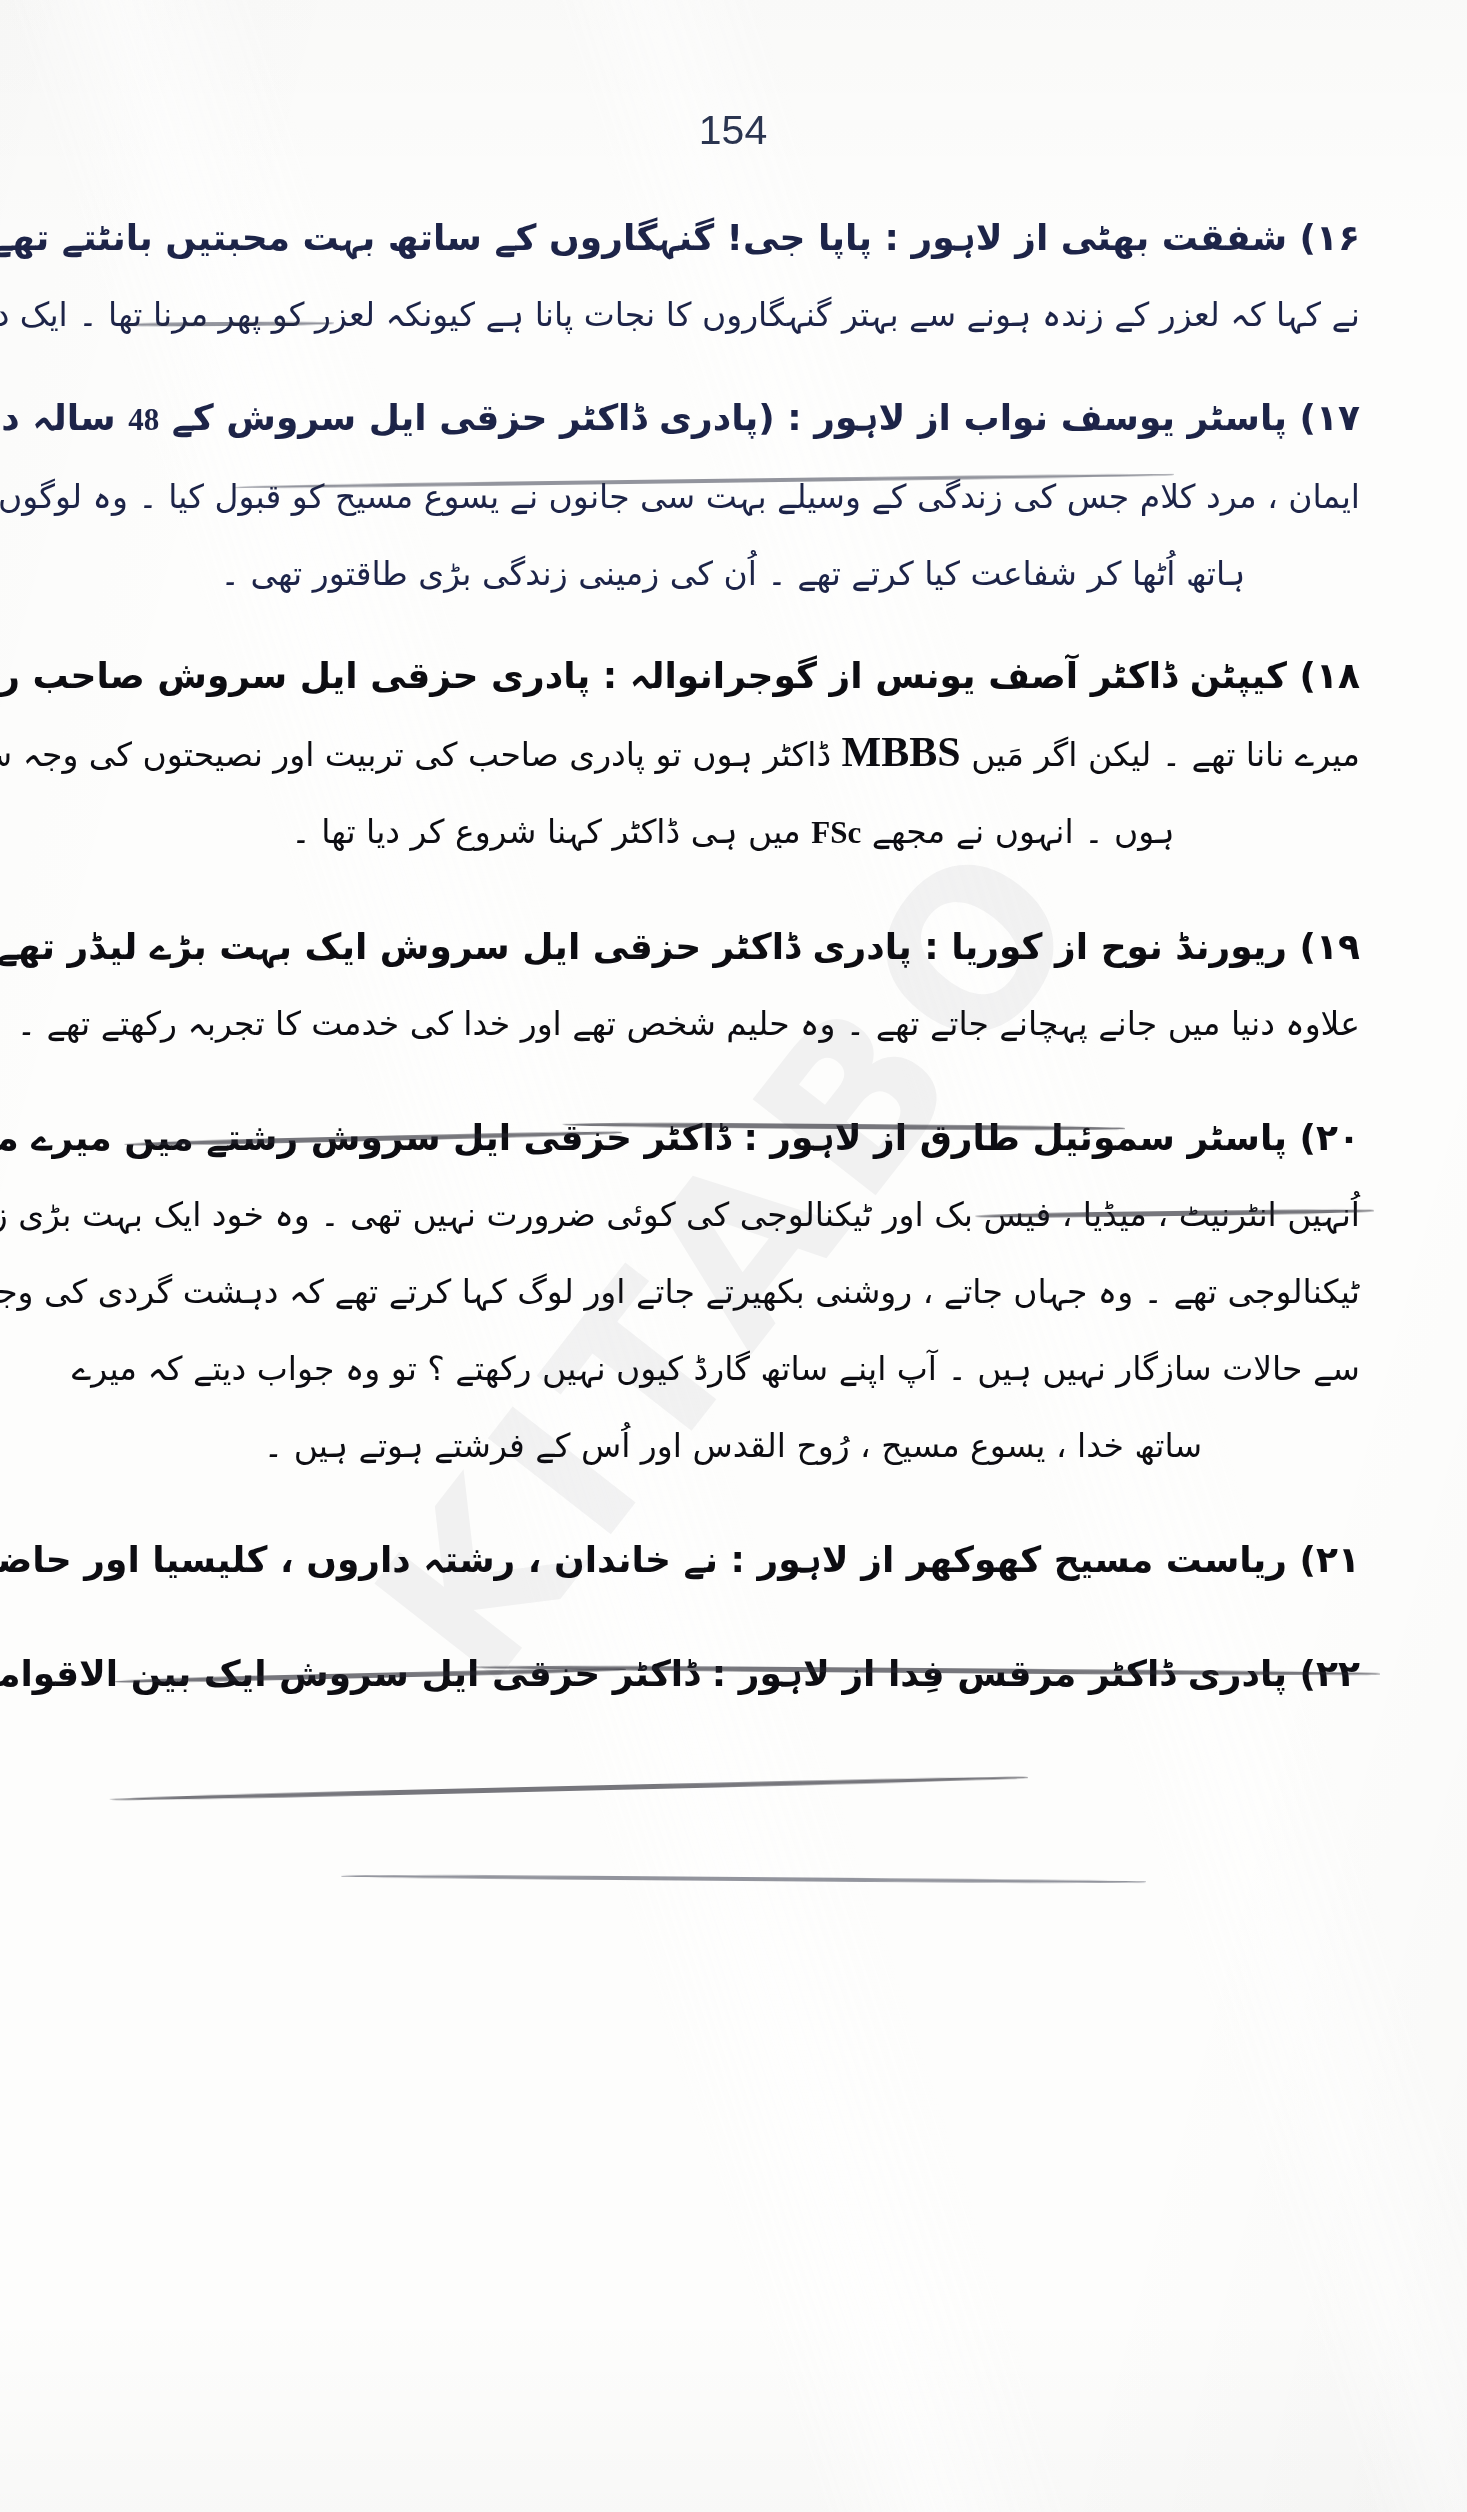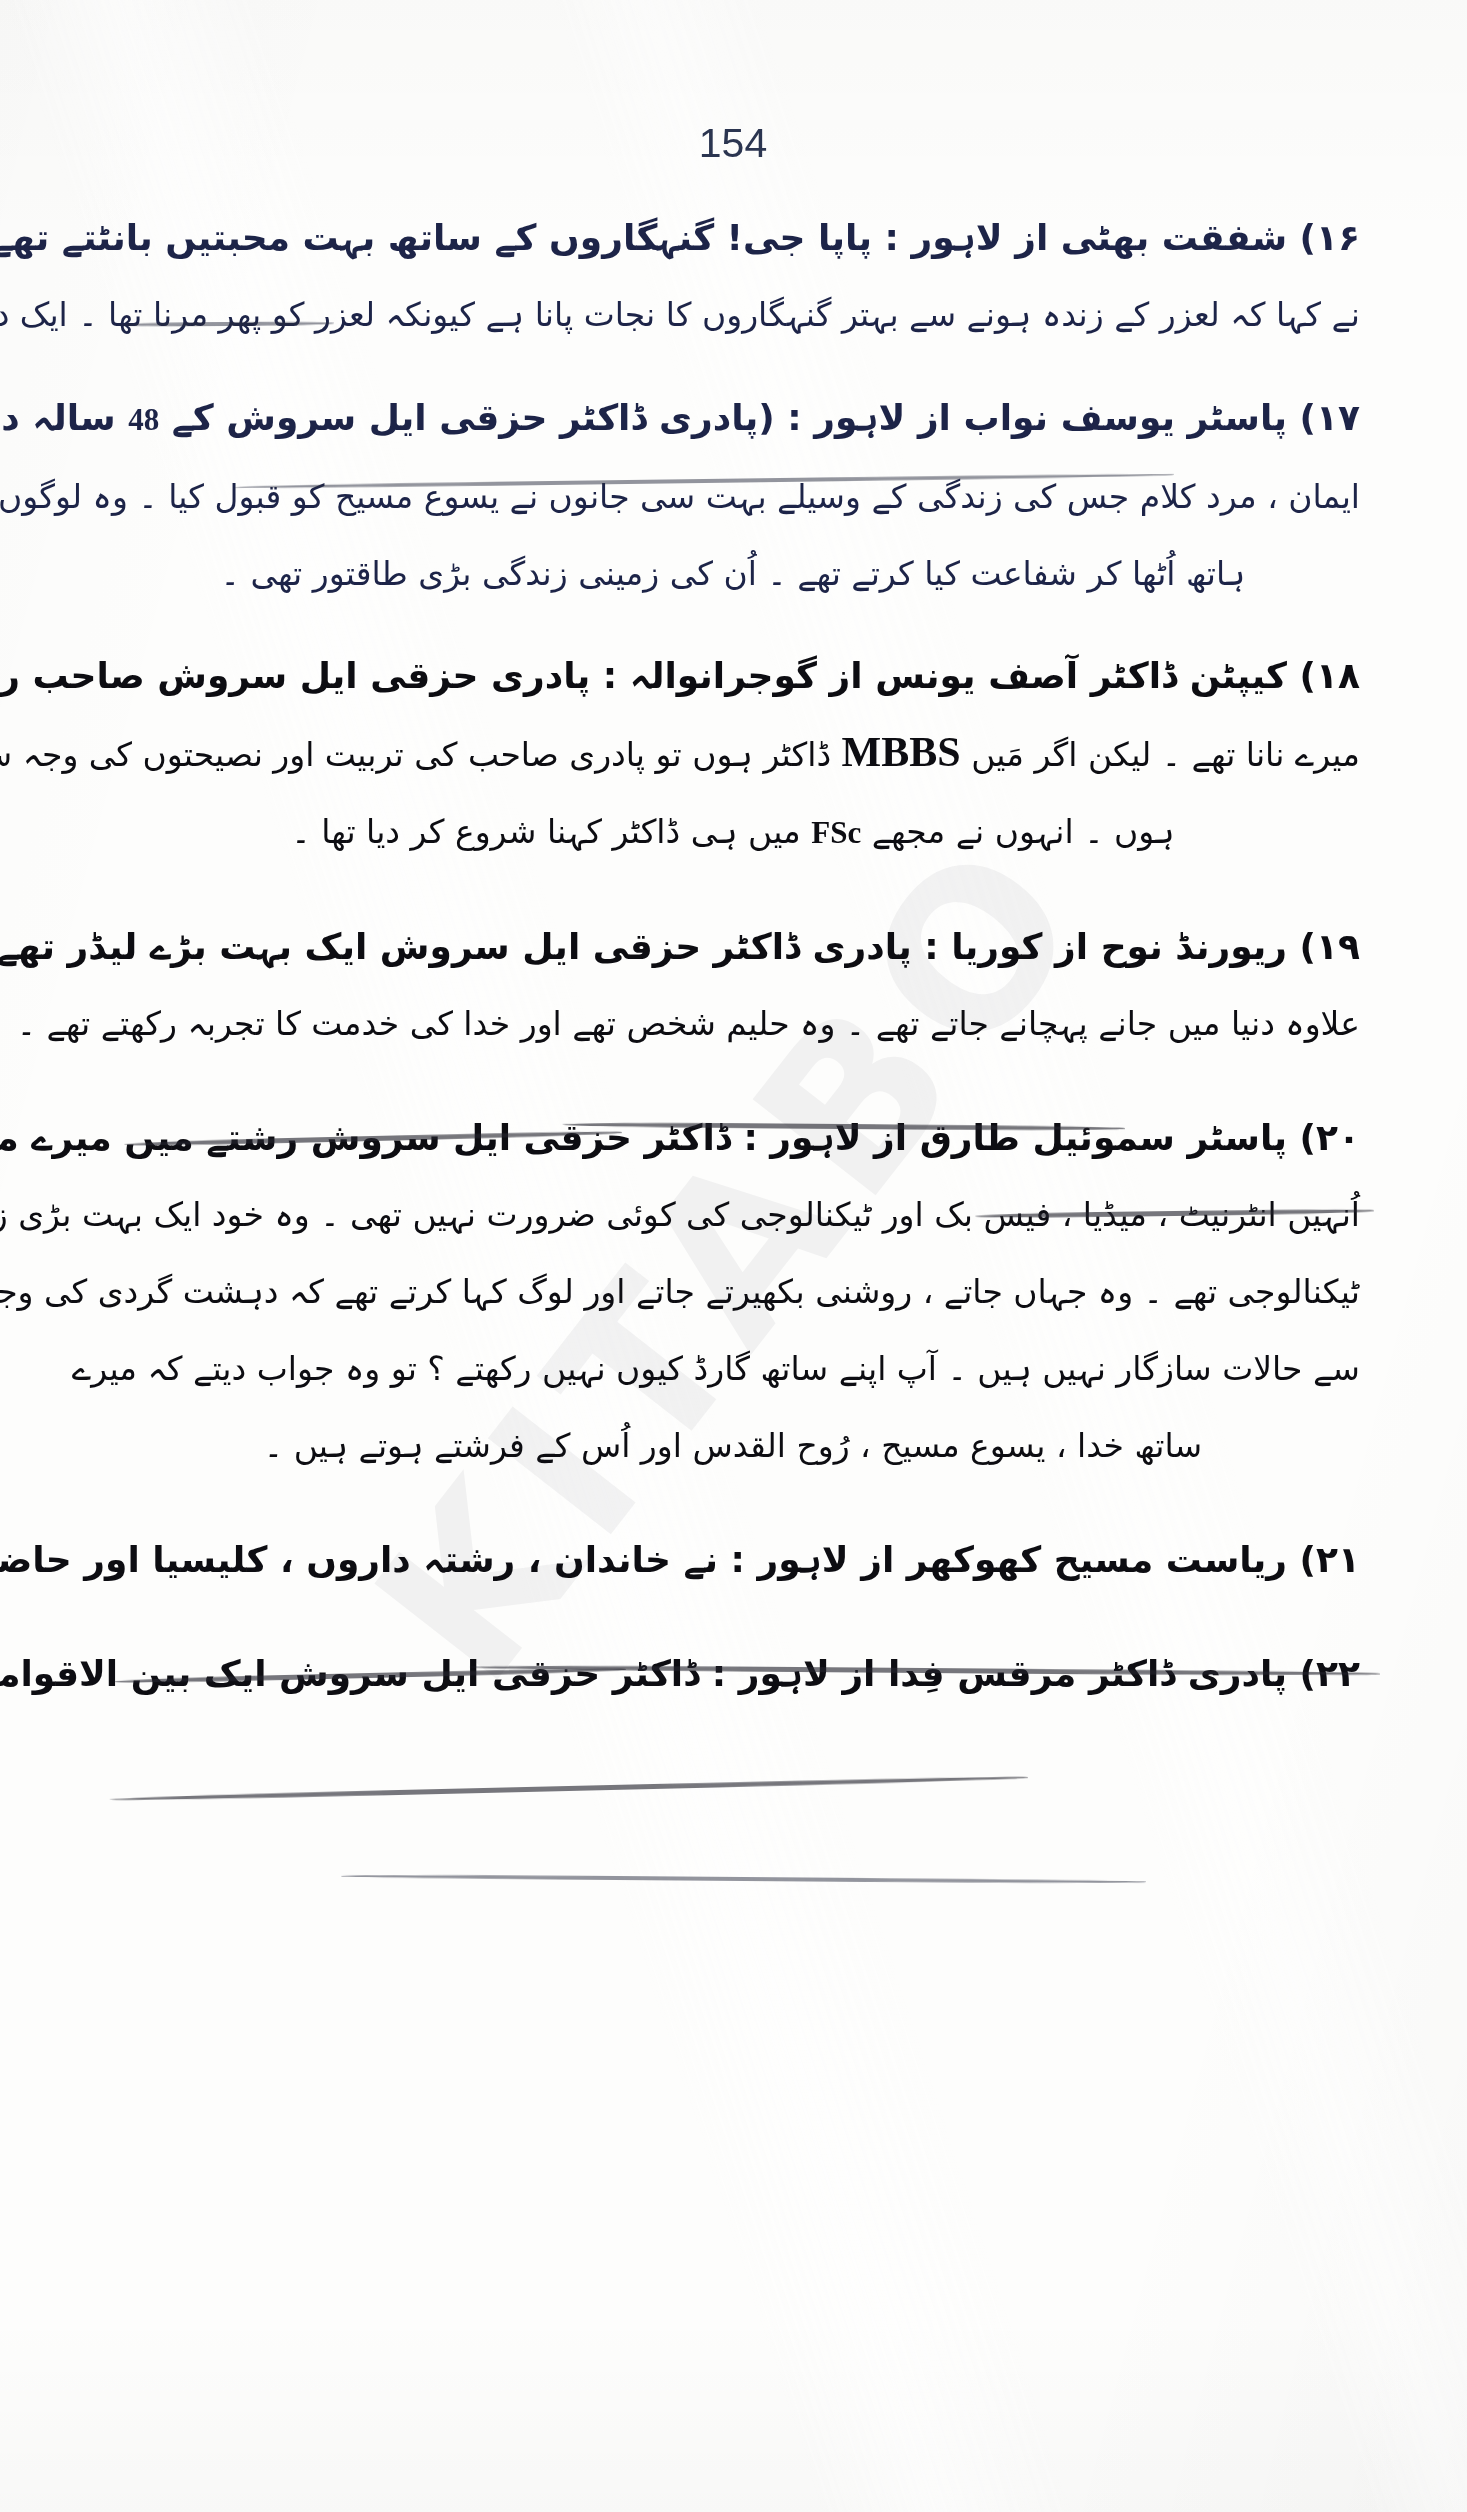--- a/index.html
+++ b/index.html
@@ -68,21 +68,20 @@
     top: 107px;
     left: 0;
     right: 0;
     text-align: center;
     font-family: "Liberation Sans", sans-serif;
     font-size: 41px;
     font-weight: 400;
     color: #2b3550;
     direction: ltr;
     z-index: 4;
-    margin-top: 13px;
   }
 
   .content {
     position: absolute;
     top: 199px;
     right: 107px;
     left: 107px;
     z-index: 3;
   }
 

